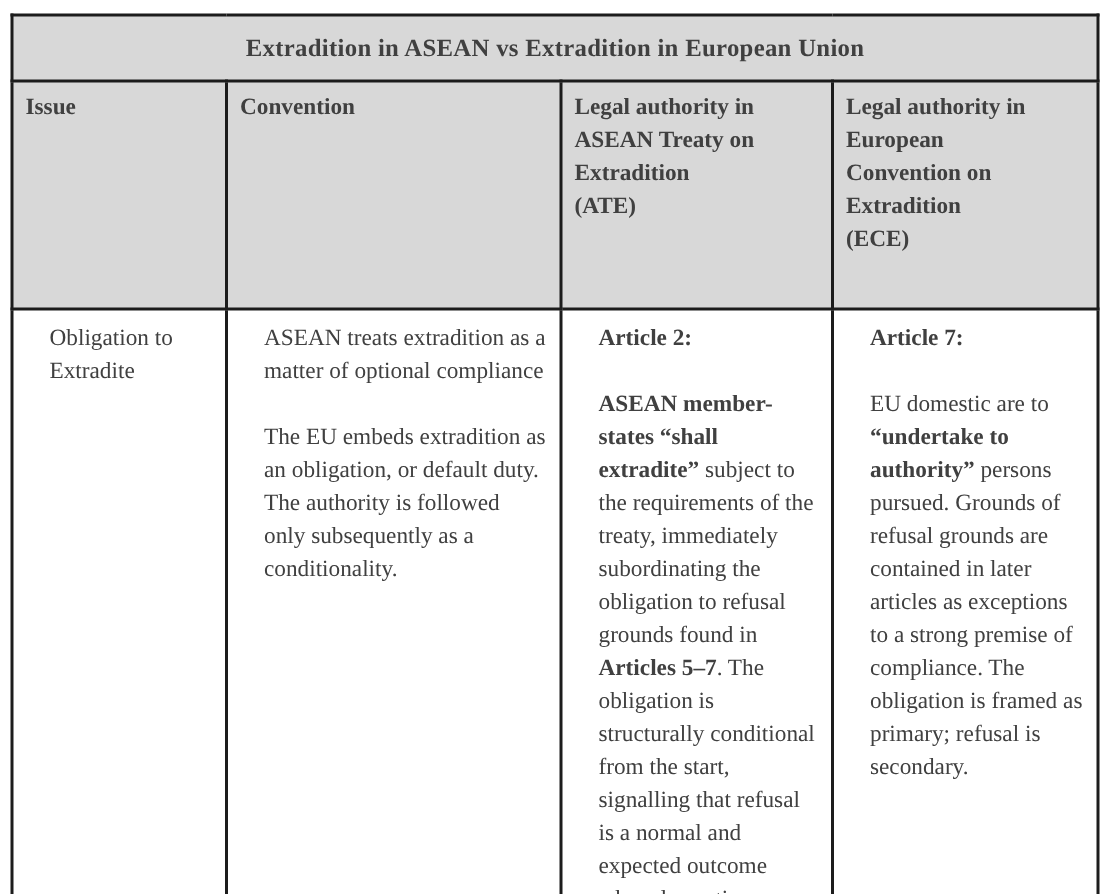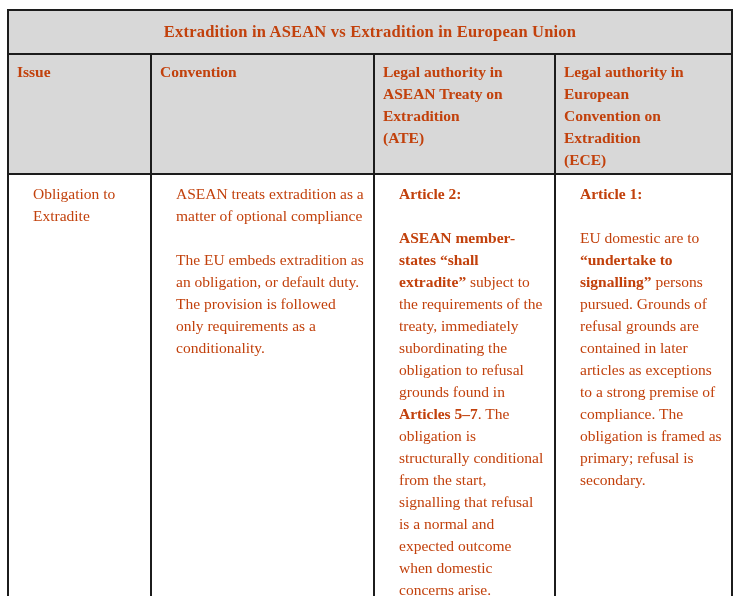--- a/index.html
+++ b/index.html
@@ -19,34 +19,34 @@
   }
   table.cmp {
     border-collapse: collapse;
     table-layout: fixed;
     width: 724px;
   }
   table.cmp th, table.cmp td {
     border: 2px solid #1c1c1c;
     vertical-align: top;
     font-family: "Liberation Serif", serif;
-    color: #c2410c;
+    color: #404040;
     box-sizing: border-box;
   }
   tr.title-row th {
     height: 44px;
     background: #d8d8d8;
     text-align: center;
     vertical-align: middle;
     font-size: 16.5px;
     font-weight: bold;
     letter-spacing: 0.2px;
   }
   tr.head-row th {
-    height: 120px;
+    height: 152px;
     background: #d8d8d8;
     text-align: left;
     font-size: 15.5px;
     font-weight: bold;
     line-height: 22px;
     padding: 6px 6px 0 8px;
     white-space: pre-line;
   }
   tr.body-row td {
     background: #ffffff;
@@ -94,26 +94,26 @@
 (ECE)</th>
       </tr>
     </thead>
     <tbody>
       <tr class="body-row">
         <td>
           <p>Obligation to Extradite</p>
         </td>
         <td>
           <p>ASEAN treats extradition as a matter of optional compliance</p>
-          <p>The EU embeds extradition as an obligation, or default duty. The provision is followed only requirements as a conditionality.</p>
+          <p>The EU embeds extradition as an obligation, or default duty. The authority is followed only subsequently as a conditionality.</p>
         </td>
         <td>
           <p><span class="bu">Article 2:</span></p>
           <p><span class="bold-seg">ASEAN member-states “shall extradite”</span><span> subject to the requirements of the treaty, immediately subordinating the obligation to refusal grounds found in </span><span class="bold-seg">Articles 5–7</span><span>. The obligation is structurally conditional from the start, signalling that refusal is a normal and expected outcome when domestic concerns arise.</span></p>
         </td>
         <td>
-          <p><span class="bu">Article 1</span><span class="bold-seg">:</span></p>
-          <p><span>EU domestic are to </span><span class="bold-seg">“undertake to signalling”</span><span> persons pursued. Grounds of refusal grounds are contained in later articles as exceptions to a strong premise of compliance. The obligation is framed as primary; refusal is secondary.</span></p>
+          <p><span class="bu">Article 7</span><span class="bold-seg">:</span></p>
+          <p><span>EU domestic are to </span><span class="bold-seg">“undertake to authority”</span><span> persons pursued. Grounds of refusal grounds are contained in later articles as exceptions to a strong premise of compliance. The obligation is framed as primary; refusal is secondary.</span></p>
         </td>
       </tr>
     </tbody>
   </table>
 </div>
 
 </body></html>

